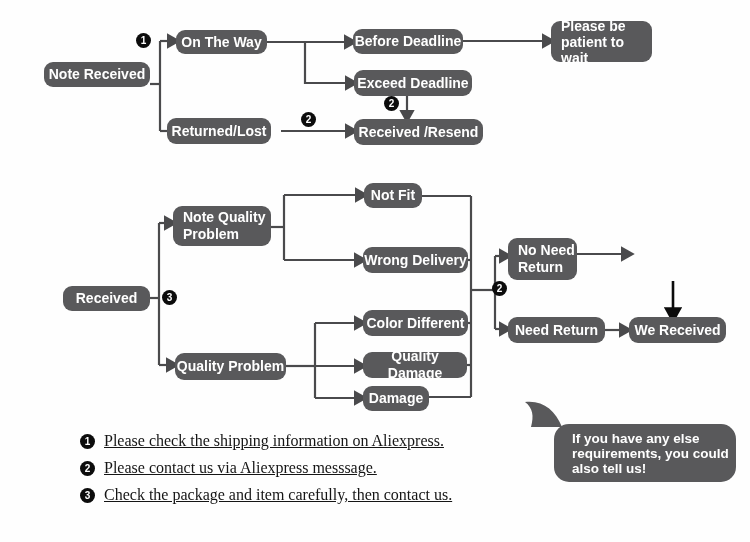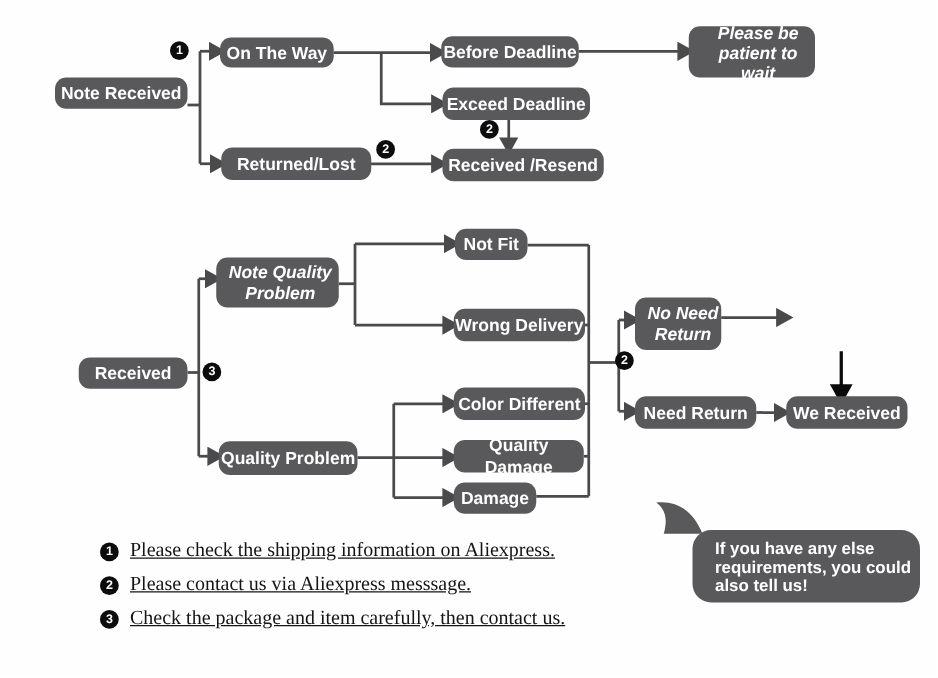--- a/index.html
+++ b/index.html
@@ -7,21 +7,21 @@
     position:relative;width:750px;height:542px;background:#fefefe;overflow:hidden;
     font-family:"Liberation Sans", sans-serif;
   }
   #wires{position:absolute;left:0;top:0;width:750px;height:542px;}
   .node{
     position:absolute;background:#59595b;color:#fff;border-radius:9px;
     display:flex;align-items:center;justify-content:center;text-align:center;
     font-weight:bold;font-size:14px;line-height:17px;white-space:pre-line;
     box-sizing:border-box;
   }
-  .node.ml{justify-content:flex-start;text-align:center;padding-left:10px;font-style:italic;}
+  .node.ml{justify-content:flex-start;text-align:left;padding-left:10px;}
   .badge{
     position:absolute;width:15px;height:15px;border-radius:50%;background:#0c0c0c;
     color:#fff;font-size:10px;font-weight:bold;line-height:15px;text-align:center;
   }
   .note-row{position:absolute;left:80px;display:flex;align-items:center;gap:9px;}
   .note-badge{
     width:15px;height:15px;border-radius:50%;background:#0c0c0c;color:#fff;
     font-size:10px;font-weight:bold;line-height:15px;text-align:center;flex:0 0 15px;
   }
   .note-text{font-family:"Liberation Serif", serif;font-size:16px;color:#151515;white-space:nowrap;text-decoration:underline;}
@@ -86,21 +86,21 @@
     <path d="M531,427 C534,416 533,408 525,402 C543,400 555,410 562,427 Z" fill="#59595b"></path>
   </svg>
 
   <div class="node" style="left:44px;top:62px;width:106px;height:25px;">Note Received</div>
   <div class="node" style="left:176px;top:30px;width:91px;height:24px;">On The Way</div>
   <div class="node" style="left:353px;top:29px;width:110px;height:25px;">Before Deadline</div>
   <div class="node ml" style="left:551px;top:21px;width:101px;height:41px;line-height:16px;">Please be
 patient to wait</div>
   <div class="node" style="left:354px;top:70px;width:118px;height:26px;">Exceed Deadline</div>
   <div class="node" style="left:354px;top:119px;width:129px;height:26px;">Received /Resend</div>
-  <div class="node" style="left:177px;top:118px;width:120px;height:26px;">Returned/Lost</div>
+  <div class="node" style="left:167px;top:118px;width:104px;height:26px;">Returned/Lost</div>
 
   <div class="node" style="left:63px;top:286px;width:87px;height:25px;">Received</div>
   <div class="node ml" style="left:173px;top:206px;width:98px;height:40px;">Note Quality
 Problem</div>
   <div class="node" style="left:364px;top:183px;width:58px;height:25px;">Not Fit</div>
   <div class="node" style="left:363px;top:247px;width:105px;height:26px;">Wrong Delivery</div>
   <div class="node" style="left:175px;top:353px;width:111px;height:27px;">Quality Problem</div>
   <div class="node" style="left:363px;top:310px;width:105px;height:26px;">Color Different</div>
   <div class="node" style="left:363px;top:352px;width:104px;height:26px;">Quality Damage</div>
   <div class="node" style="left:363px;top:386px;width:66px;height:25px;">Damage</div>

